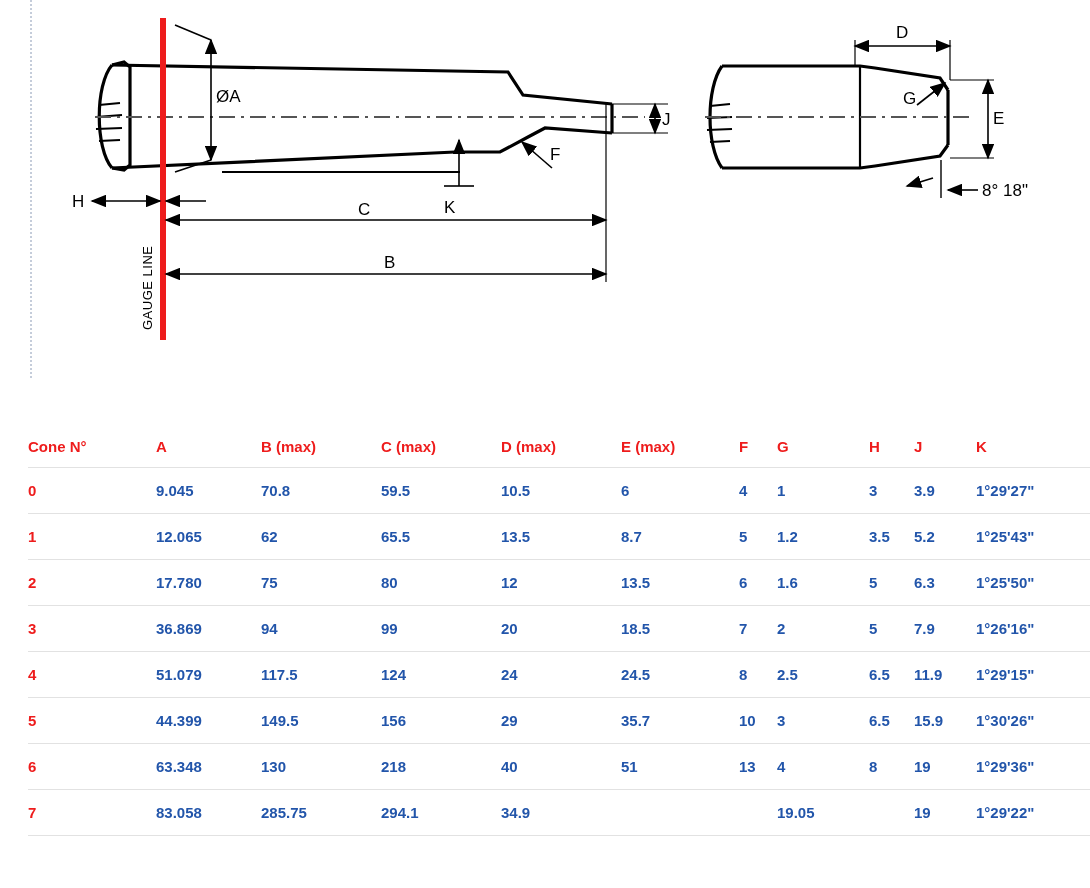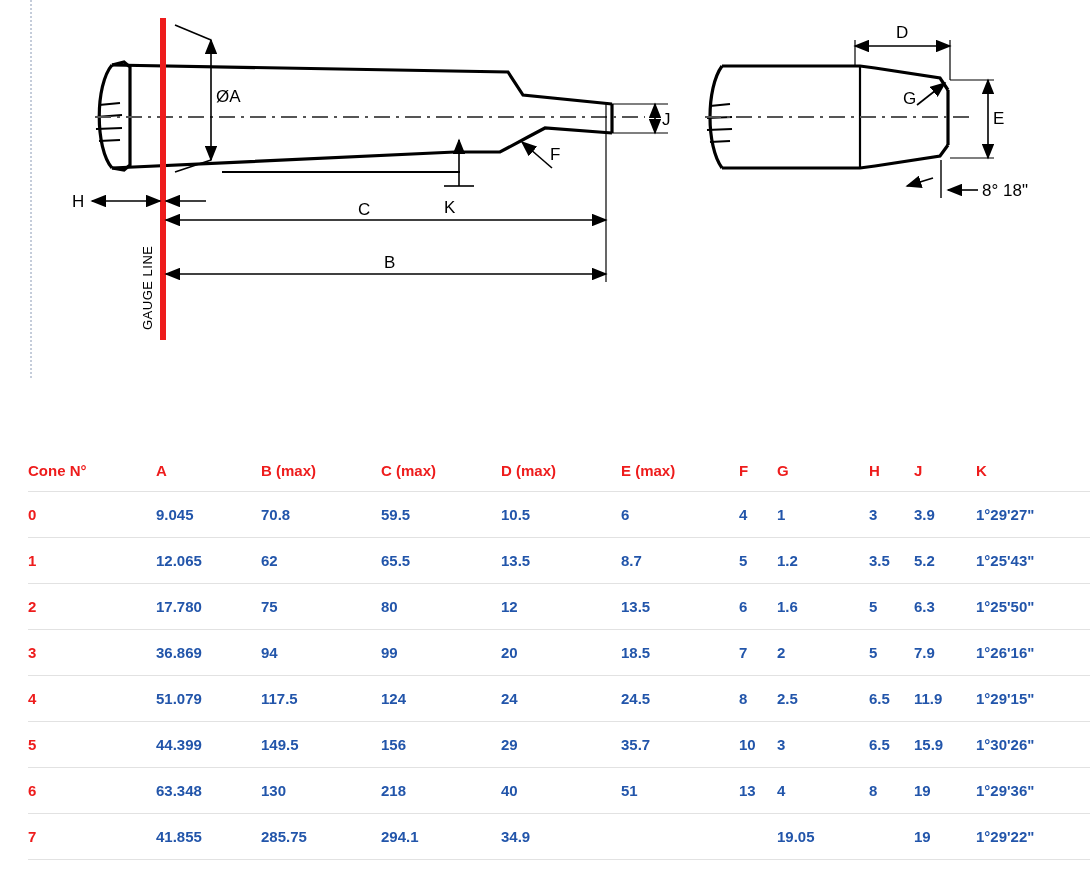--- a/index.html
+++ b/index.html
@@ -27,21 +27,21 @@
     width: 1090px;
     height: 400px;
   }
   .diagram-area svg {
     display: block;
   }
   
   .table-wrap {
     position: absolute;
     left: 0;
-    top: 456px;
+    top: 432px;
     width: 1090px;
   }
   table.spec {
     border-collapse: collapse;
     width: 1062px;
     margin-left: 28px;
     table-layout: fixed;
   }
   table.spec th, table.spec td {
     text-align: left;
@@ -307,21 +307,21 @@
           <td>40</td>
           <td>51</td>
           <td>13</td>
           <td>4</td>
           <td>8</td>
           <td>19</td>
           <td>1°29'36"</td>
         </tr>
         <tr>
           <td class="cone">7</td>
-          <td>41.855</td>
+          <td>83.058</td>
           <td>285.75</td>
           <td>294.1</td>
           <td>34.9</td>
           <td></td>
           <td></td>
           <td>19.05</td>
           <td></td>
           <td>19</td>
           <td>1°29'22"</td>
         </tr>

